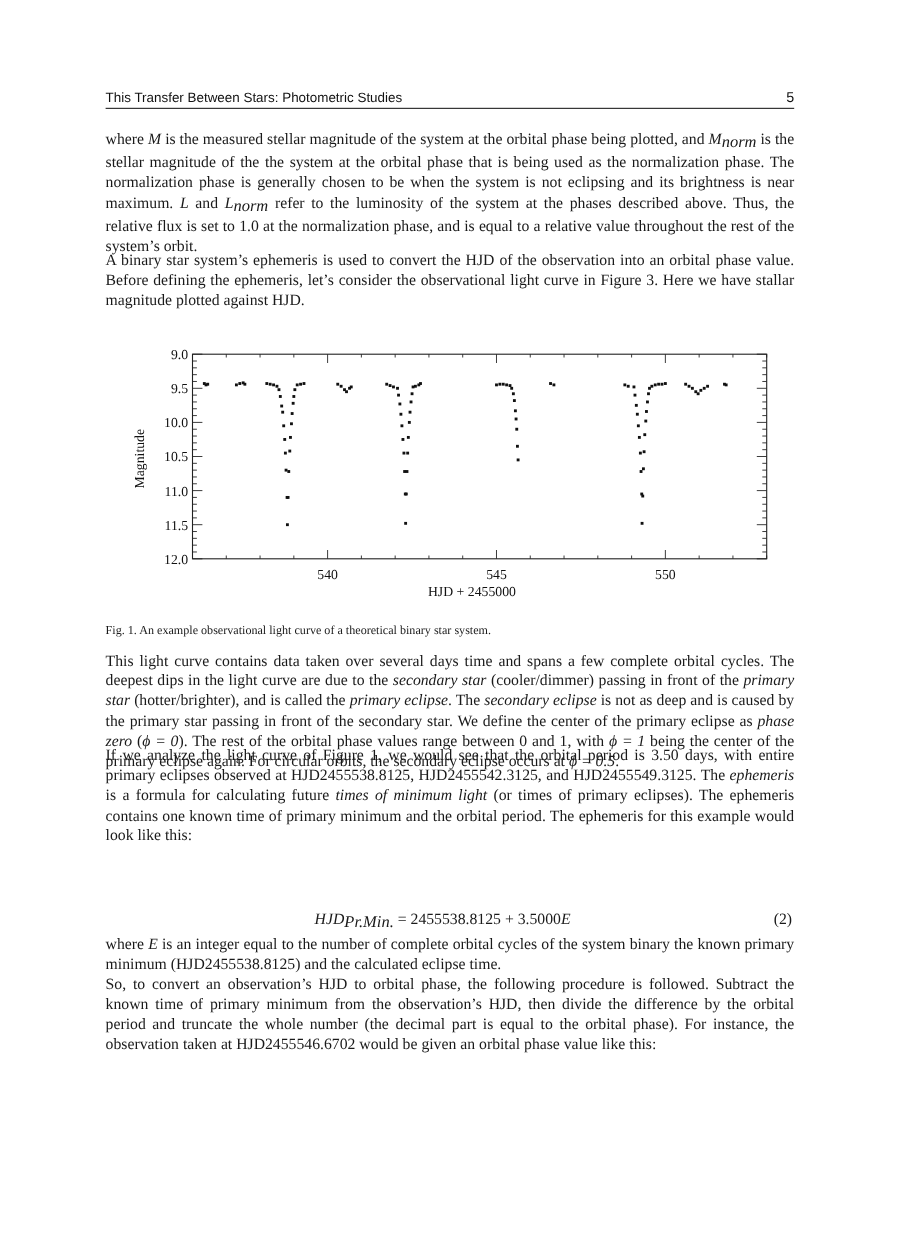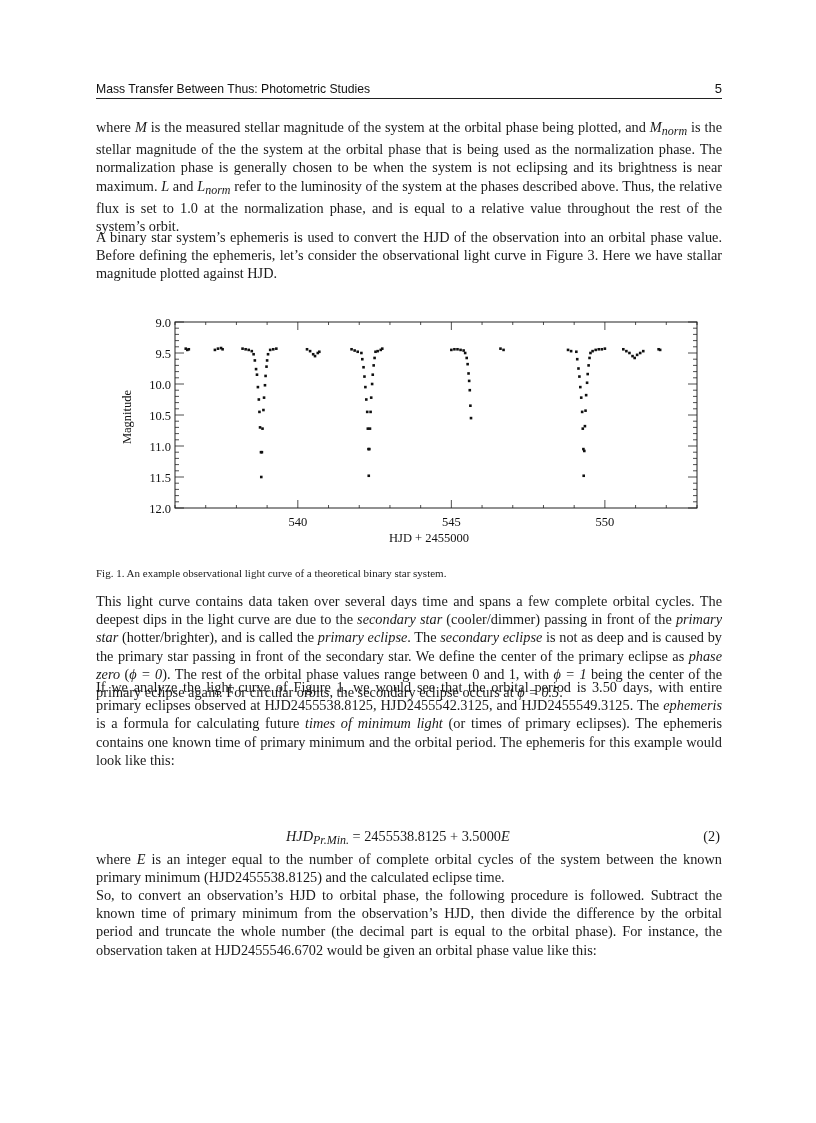--- a/index.html
+++ b/index.html
@@ -4,36 +4,36 @@
 <style>
   html, body { margin: 0; padding: 0; background: #ffffff; }
   body { width: 816px; height: 1123px; position: relative; overflow: hidden; font-family: "DejaVu Serif", "Liberation Serif", serif; color: #1a1a1a; }
   .page { position: absolute; left: 0; top: 0; width: 816px; height: 1123px; }
   .running-head { position: absolute; left: 96px; top: 82px; width: 626px; height: 16px; border-bottom: 1px solid #222; font-family: "Liberation Sans", sans-serif; font-size: 12.2px; color: #111; }
   .running-head .title { position: absolute; left: 0; top: 0; }
   .running-head .pageno { position: absolute; right: 0; top: -1px; font-size: 13px; }
   .para { position: absolute; left: 96px; width: 626px; font-family: "Liberation Serif", serif; font-size: 14.3px; line-height: 18.2px; text-align: justify; color: #1a1a1a; }
   .para i { font-style: italic; }
   .math { font-style: italic; }
-  sub.m { font-size: 12px; font-style: italic; vertical-align: -3px; }
+  sub.m { font-size: 15px; font-style: italic; vertical-align: -3px; }
   .figure { position: absolute; left: 100px; top: 311px; width: 620px; height: 240px; }
   .figure svg { display: block; }
   .caption { position: absolute; left: 96px; top: 564px; width: 626px; font-family: "Liberation Serif", serif; font-size: 11px; line-height: 18px; }
   .equation { position: absolute; left: 96px; top: 828px; width: 626px; height: 20px; font-family: "Liberation Serif", serif; font-size: 14.3px; text-decoration: underline; }
   .equation .eq-body { position: absolute; left: 190px; top: 0; white-space: nowrap; }
   .equation .eq-num { position: absolute; right: 2px; top: 0; }
   .axis-text { font-family: "Liberation Serif", serif; font-size: 12.5px; fill: #111; }
 </style>
 </head>
 <body>
 
 <div class="page">
 
   <div class="running-head">
-    <span class="title">Mass Transfer Between Thus: Photometric Studies</span>
+    <span class="title">This Transfer Between Stars: Photometric Studies</span>
     <span class="pageno">5</span>
   </div>
 
   <div class="para" style="top:118px;">
     <span>where </span><span class="math">M</span><span> is the measured stellar magnitude of the system at the orbital phase being plotted, and </span><span class="math"><span>M</span><sub class="m">norm</sub></span><span> is the stellar magnitude of the the system at the orbital phase that is being used as the normalization phase. The normalization phase is generally chosen to be when the system is not eclipsing and its brightness is near maximum. </span><span class="math">L</span><span> and </span><span class="math"><span>L</span><sub class="m">norm</sub></span><span> refer to the luminosity of the system at the phases described above. Thus, the relative flux is set to 1.0 at the normalization phase, and is equal to a relative value throughout the rest of the system’s orbit.</span>
   </div>
 
   <div class="para" style="top:228px;">A binary star system’s ephemeris is used to convert the HJD of the observation into an orbital phase value.  Before defining the ephemeris, let’s consider the observational light curve in Figure 3. Here we have stallar magnitude plotted against HJD.</div>
 
   <div class="figure">
@@ -284,18 +284,18 @@
   <div class="para" style="top:678px;">
     <span>If we analyze the light curve of Figure 1, we would see that the orbital period is 3.50 days, with entire primary eclipses observed at HJD2455538.8125, HJD2455542.3125, and HJD2455549.3125.  The </span><i>ephemeris</i><span> is a formula for calculating future </span><i>times of minimum light</i><span> (or times of primary eclipses). The ephemeris contains one known time of primary minimum and the orbital period. The ephemeris for this example would look like this:</span>
   </div>
 
   <div class="equation">
     <span class="eq-body"><span class="math">HJD</span><sub class="m">Pr.Min.</sub><span> = 2455538.8125 + 3.5000</span><span class="math">E</span></span>
     <span class="eq-num">(2)</span>
   </div>
 
   <div class="para" style="top:850px;">
-    <span>where </span><span class="math">E</span><span> is an integer equal to the number of complete orbital cycles of the system between the known primary minimum (HJD2455538.8125) and the calculated eclipse time.</span>
+    <span>where </span><span class="math">E</span><span> is an integer equal to the number of complete orbital cycles of the system binary the known primary minimum (HJD2455538.8125) and the calculated eclipse time.</span>
   </div>
 
   <div class="para" style="top:886px;">So, to convert an observation’s HJD to orbital phase, the following procedure is followed. Subtract the known time of primary minimum from the observation’s HJD, then divide the difference by the orbital period and truncate the whole number (the decimal part is equal to the orbital phase). For instance, the observation taken at HJD2455546.6702 would be given an orbital phase value like this:</div>
 
 </div>
 
 </body></html>

